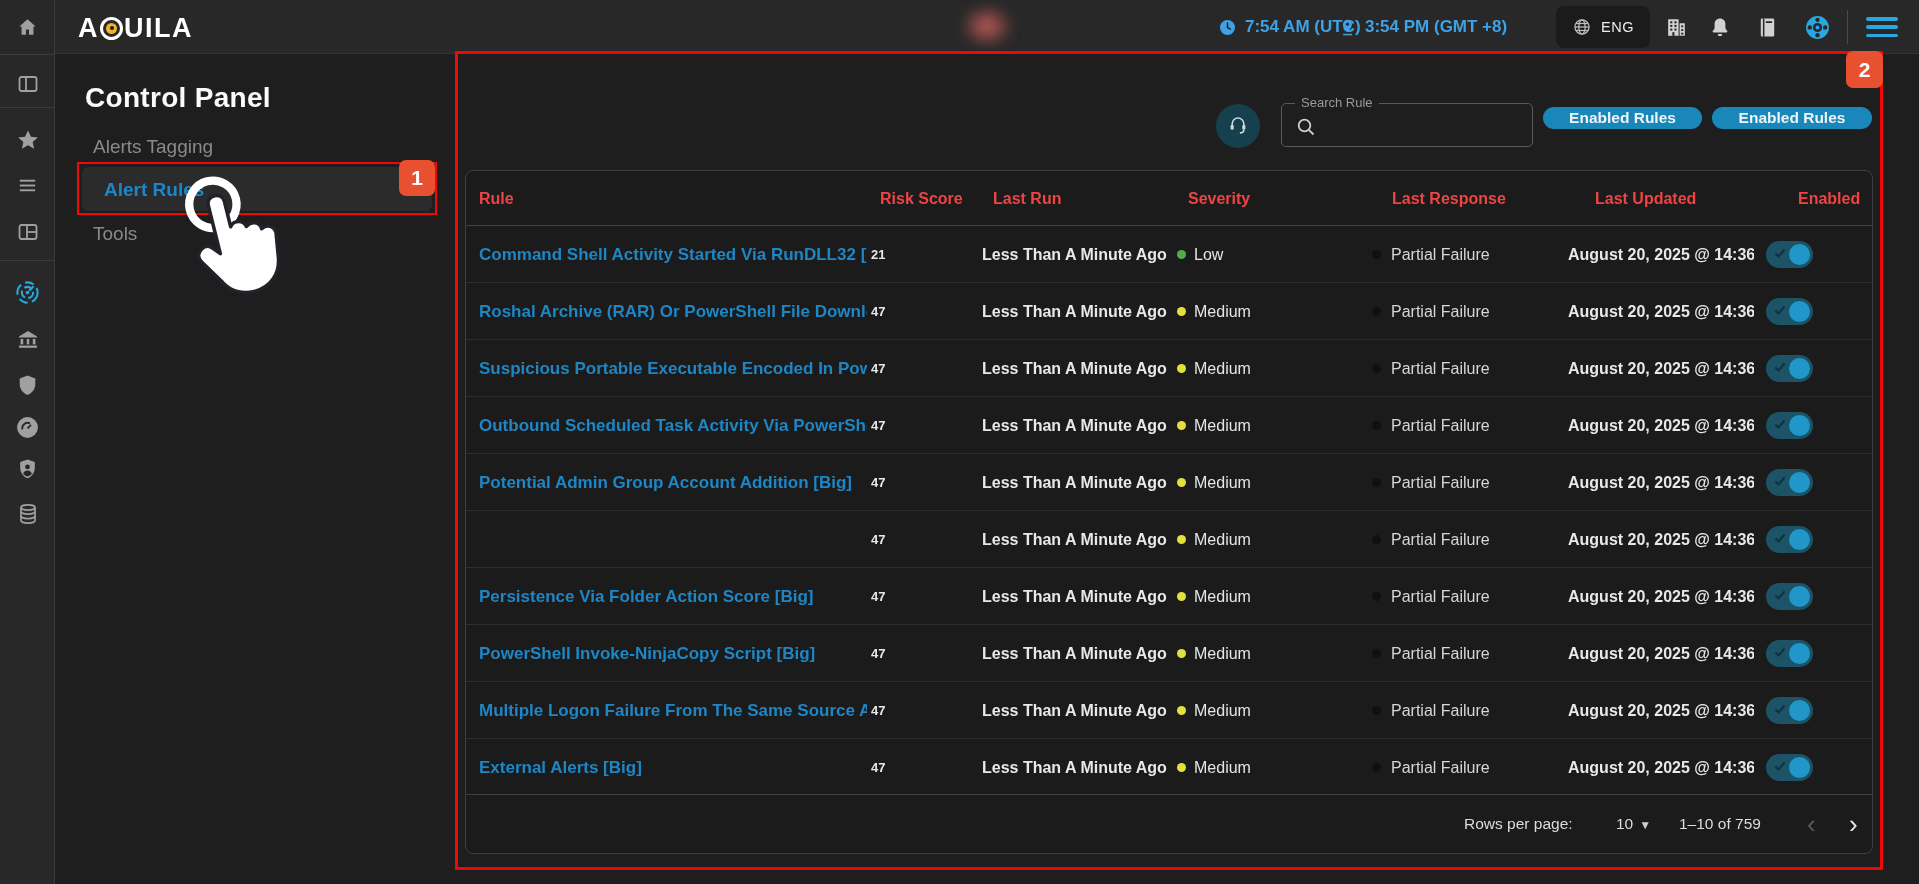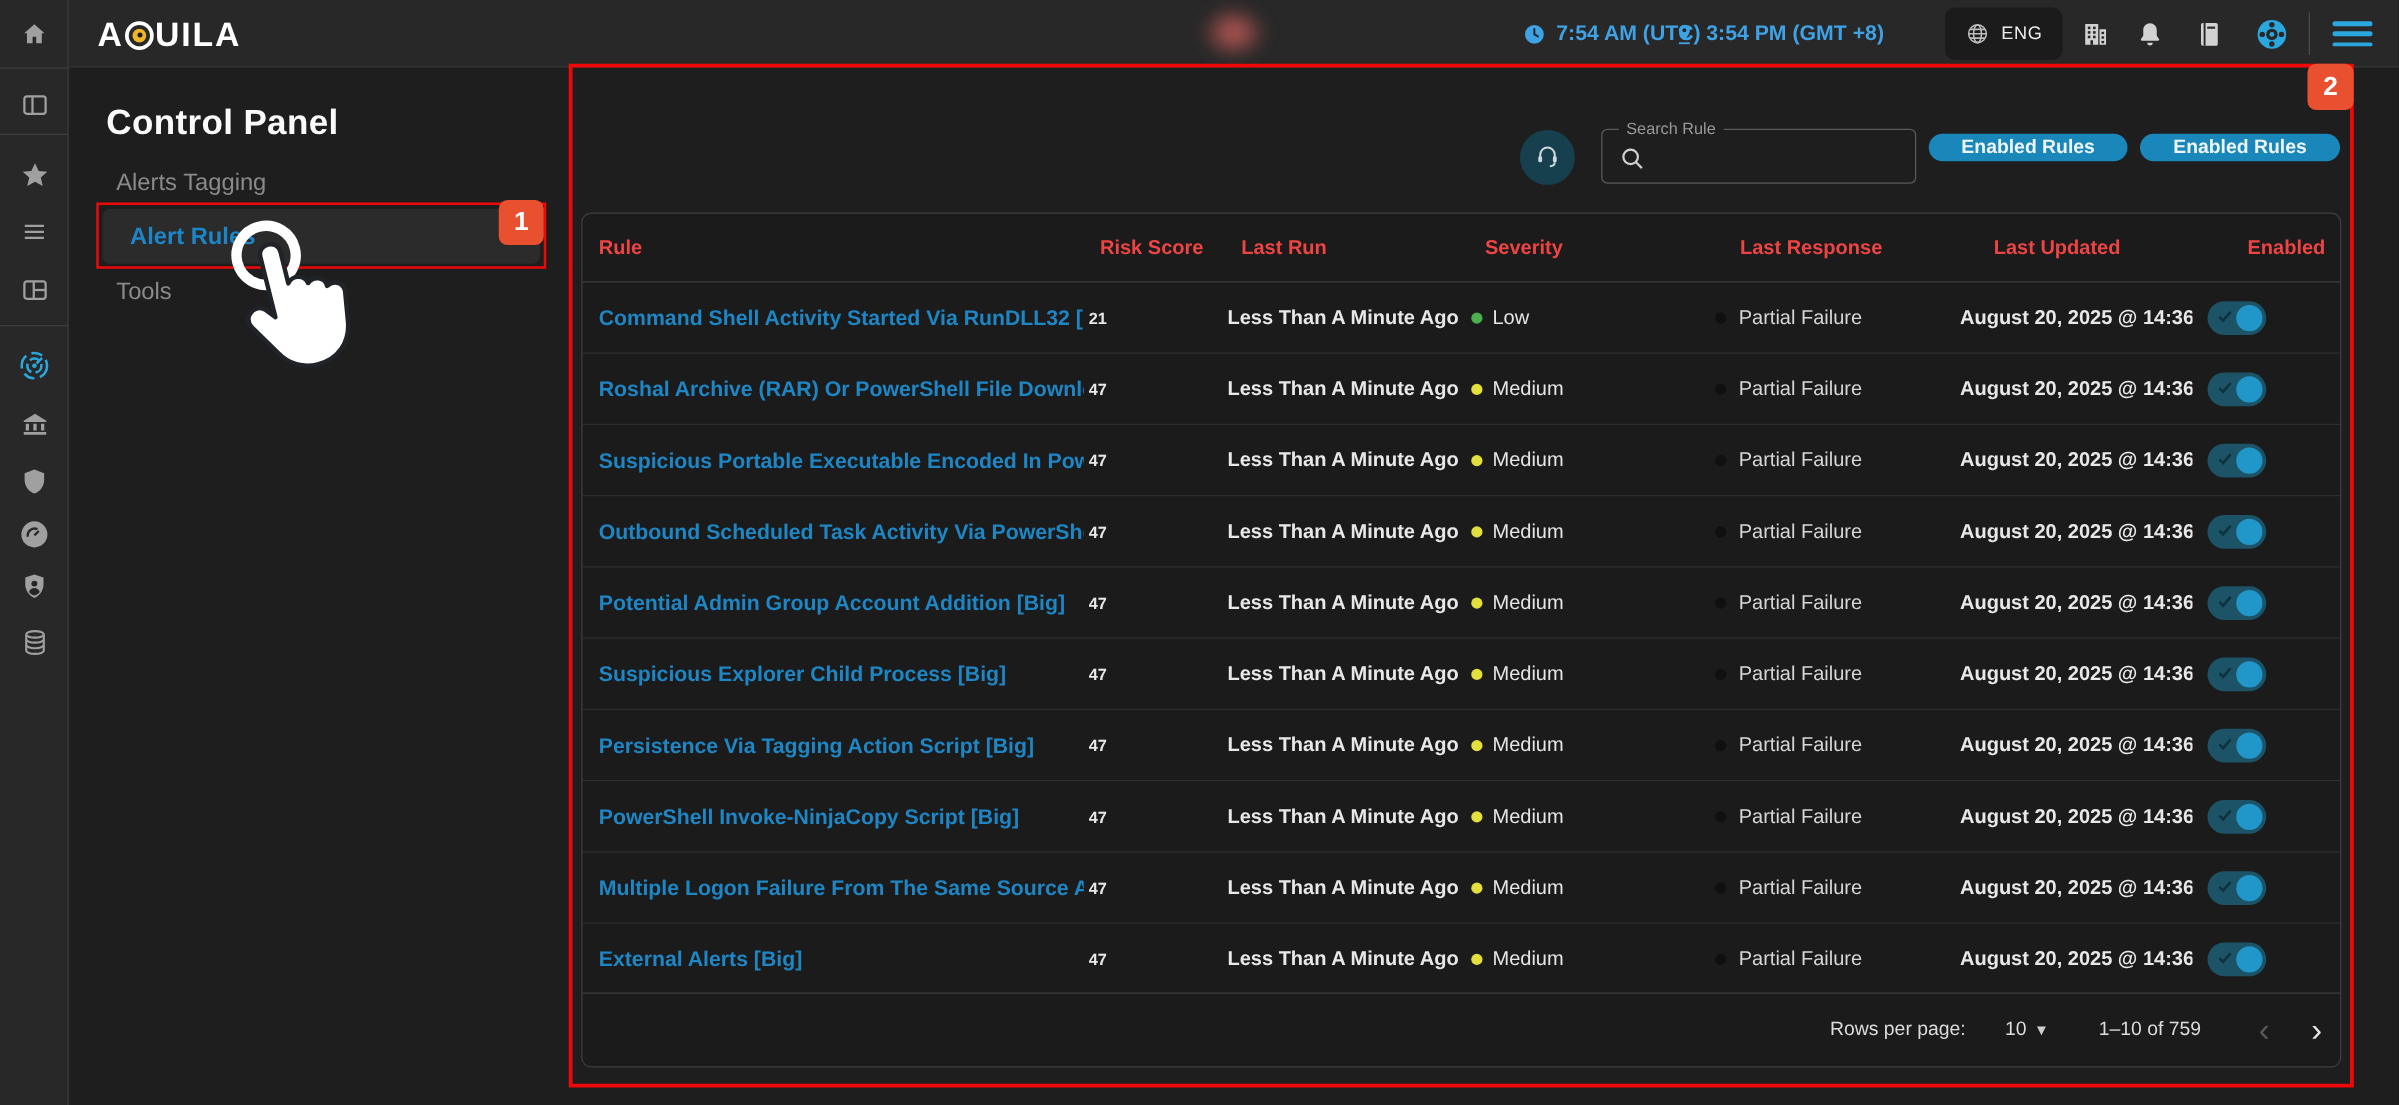--- a/index.html
+++ b/index.html
@@ -58,21 +58,21 @@
   .td-sev { left:728px; font-size:16px; color:#e5e5e5; }
   .resp-dot { left:906px; background:#101010; }
   .td-resp { left:925px; font-size:16px; color:#d6d6d6; }
   .td-date { left:1102px; width:186px; overflow:hidden; font-size:16px; font-weight:bold; color:#e8e8e8; }
   .toggle { position:absolute; left:1300px; top:15px; width:47px; height:27px; border-radius:14px; background:#1d5366; cursor:pointer; }
   .toggle .check { position:absolute; left:8px; top:6px; }
   .toggle .knob { position:absolute; right:3px; top:3px; width:21px; height:21px; border-radius:50%; background:#2196c9; }
 
   .pager { position:absolute; left:0; bottom:0; width:100%; height:59px; border-top:1px solid #3f3f3f; }
   .pg { position:absolute; top:0; line-height:58px; font-size:15.5px; color:#dcdcdc; white-space:nowrap; }
-  .pg-select { cursor:pointer; }
+  .pg-select { cursor:pointer;margin-left:12px; }
   .pg-caret { color:#cfcfcf; font-size:12px; margin-left:6px; }
   .pg-chev { font-size:26px; cursor:pointer; }
 
   
   .anno-box { border:3px solid #ee0808; z-index:8; pointer-events:none; }
   .anno-badge { width:37px; height:37px; background:#e8502f; border-radius:7px; color:#fff; font-size:21px; font-weight:bold; display:flex; align-items:center; justify-content:center; z-index:9; }
   .blur-dot { left:960px; top:4px; width:54px; height:44px; border-radius:50%; background:radial-gradient(closest-side, rgba(206,96,92,.95), rgba(206,96,92,0)); filter:blur(6px); z-index:6; }
   .hand { left:163px; top:168px; z-index:10; pointer-events:none; }
 </style>
 </head>
@@ -359,37 +359,36 @@
     <div class="td td-resp">Partial Failure</div>
     <div class="td td-date">August 20, 2025 @ 14:36</div>
     <div class="toggle on">
       <svg class="check" width="12" height="12" viewBox="0 0 12 12">
             <polyline points="1.5,6.5 4.5,9.5 10.5,2.5" fill="none" stroke="#0d3240" stroke-width="2"></polyline>
           </svg>
       <span class="knob"></span>
     </div>
   </div>
       <div class="trow">
-    <div class="td td-rule">Suspicious Explorer Child Process [Big]</div>
-    <div class="td td-risk">47</div>
-    <div class="td td-run">Less Than A Minute Ago</div>
-    <span class="dot sev-dot" style="background: rgb(227, 223, 61);"></span>
-    <div class="td td-sev">Medium</div>
-    <span class="dot resp-dot"></span>
-    <div class="td td-resp">Partial Failure</div>
-    <div class="td td-date">August 20, 2025 @ 14:36</div>
-    <div class="toggle on">
-      <svg class="check" width="12" height="12" viewBox="0 0 12 12">
-            <polyline points="1.5,6.5 4.5,9.5 10.5,2.5" fill="none" stroke="#0d3240" stroke-width="2"></polyline>
-          </svg>
-      <span class="knob"></span>
-    </div>
-  </div>
-      <div class="trow">
-    <div class="td td-rule">Persistence Via Tagging Action Script [Big]</div>
+    <div class="td td-risk">47</div>
+    <div class="td td-run">Less Than A Minute Ago</div>
+    <span class="dot sev-dot" style="background: rgb(227, 223, 61);"></span>
+    <div class="td td-sev">Medium</div>
+    <span class="dot resp-dot"></span>
+    <div class="td td-resp">Partial Failure</div>
+    <div class="td td-date">August 20, 2025 @ 14:36</div>
+    <div class="toggle on">
+      <svg class="check" width="12" height="12" viewBox="0 0 12 12">
+            <polyline points="1.5,6.5 4.5,9.5 10.5,2.5" fill="none" stroke="#0d3240" stroke-width="2"></polyline>
+          </svg>
+      <span class="knob"></span>
+    </div>
+  </div>
+      <div class="trow">
+    <div class="td td-rule">Persistence Via Folder Action Score [Big]</div>
     <div class="td td-risk">47</div>
     <div class="td td-run">Less Than A Minute Ago</div>
     <span class="dot sev-dot" style="background: rgb(227, 223, 61);"></span>
     <div class="td td-sev">Medium</div>
     <span class="dot resp-dot"></span>
     <div class="td td-resp">Partial Failure</div>
     <div class="td td-date">August 20, 2025 @ 14:36</div>
     <div class="toggle on">
       <svg class="check" width="12" height="12" viewBox="0 0 12 12">
             <polyline points="1.5,6.5 4.5,9.5 10.5,2.5" fill="none" stroke="#0d3240" stroke-width="2"></polyline>

